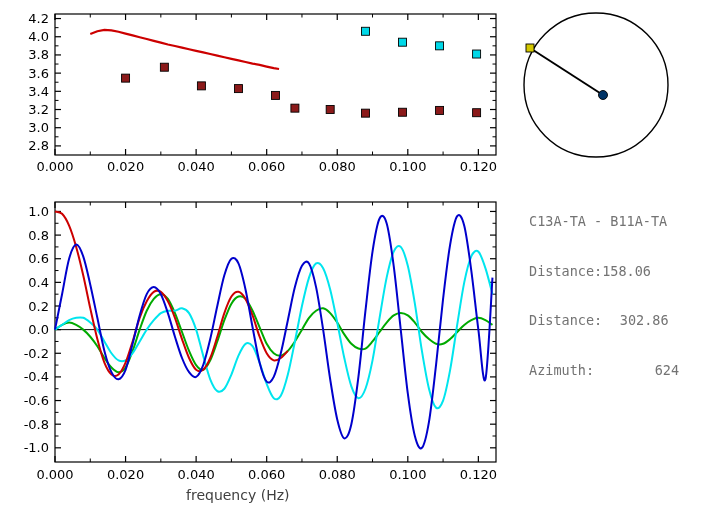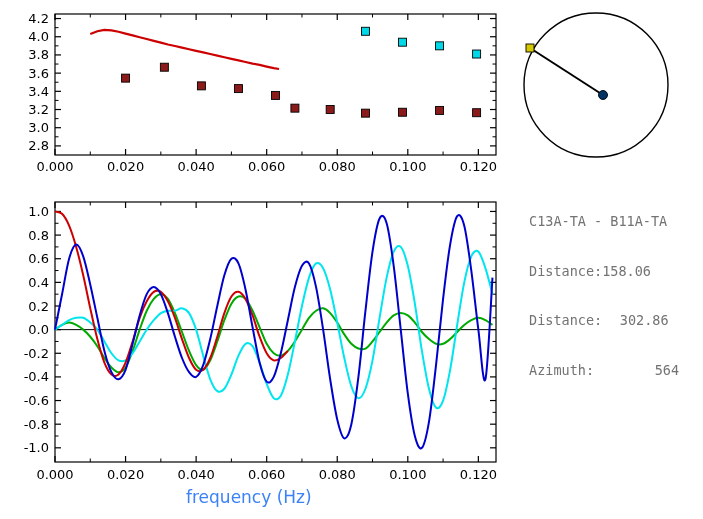--- a/index.html
+++ b/index.html
@@ -2,21 +2,21 @@
 <html><head>
 <meta charset="utf-8">
 <style>
   html,body{margin:0;padding:0;background:#ffffff;}
   body{width:703px;height:519px;position:relative;font-family:"DejaVu Sans",sans-serif;}
   .abs{position:absolute;}
   svg{display:block;}
   .tick-text{font-family:"DejaVu Sans",sans-serif;font-size:13px;fill:#000;}
   .info{position:absolute;left:513px;top:180px;width:190px;font-family:"DejaVu Sans Mono",monospace;font-size:13.5px;color:#737373;line-height:16.5px;white-space:pre;margin-left:16px;}
   .info div{white-space:pre;}
-  .xlabel{position:absolute;font-family:"DejaVu Sans",sans-serif;font-size:17px;color:#3b82f6;}
+  .xlabel{position:absolute;font-family:"DejaVu Sans",sans-serif;font-size:14px;color:#404040;}
 </style>
 </head>
 <body>
 
 <div class="abs" style="left:0;top:0;width:510px;height:185px;">
   <svg width="510" height="185" id="svg-top">
       <rect x="55" y="14" width="441" height="141" fill="none" stroke="#000" stroke-width="1.2"></rect>
       <line x1="55" y1="155" x2="55" y2="149" stroke="#000" stroke-width="1.2"></line>
       <line x1="55" y1="14" x2="55" y2="20" stroke="#000" stroke-width="1.2"></line>
       <text x="55" y="171" text-anchor="middle" class="tick-text">0.000</text>
@@ -212,14 +212,14 @@
       <line x1="25" y1="46" x2="98" y2="93" stroke="#000000" stroke-width="2"></line>
       <rect x="21" y="42" width="8" height="8" fill="#d4c800" stroke="#000" stroke-width="0.9"></rect>
       <circle cx="98" cy="93" r="4.5" fill="#003366" stroke="#000" stroke-width="0.9"></circle>
     </svg>
 </div>
 
 <div class="info">
   <div>C13A-TA - B11A-TA</div>
   <div><span>Distance:</span><span style="display:inline-block;width:82px;text-align:left;">158.06</span></div>
   <div><span>Distance:</span><span style="display:inline-block;width:84px;text-align:center;">302.86</span></div>
-  <div><span>Azimuth:</span><span style="display:inline-block;width:85px;text-align:right;">564</span></div>
+  <div><span>Azimuth:</span><span style="display:inline-block;width:85px;text-align:right;">624</span></div>
 </div>
 
 </body></html>

